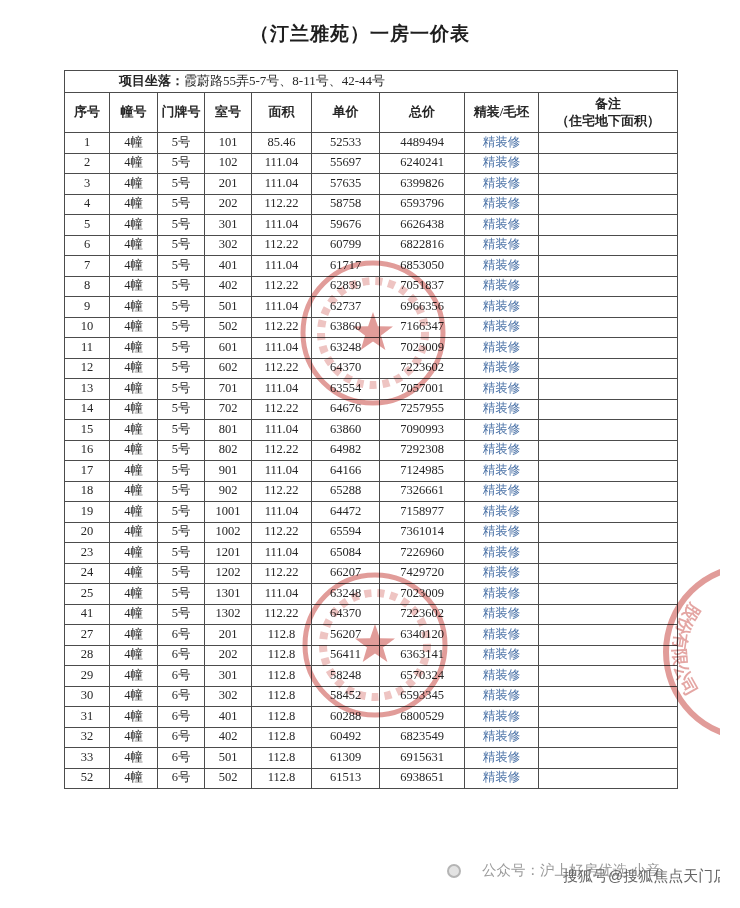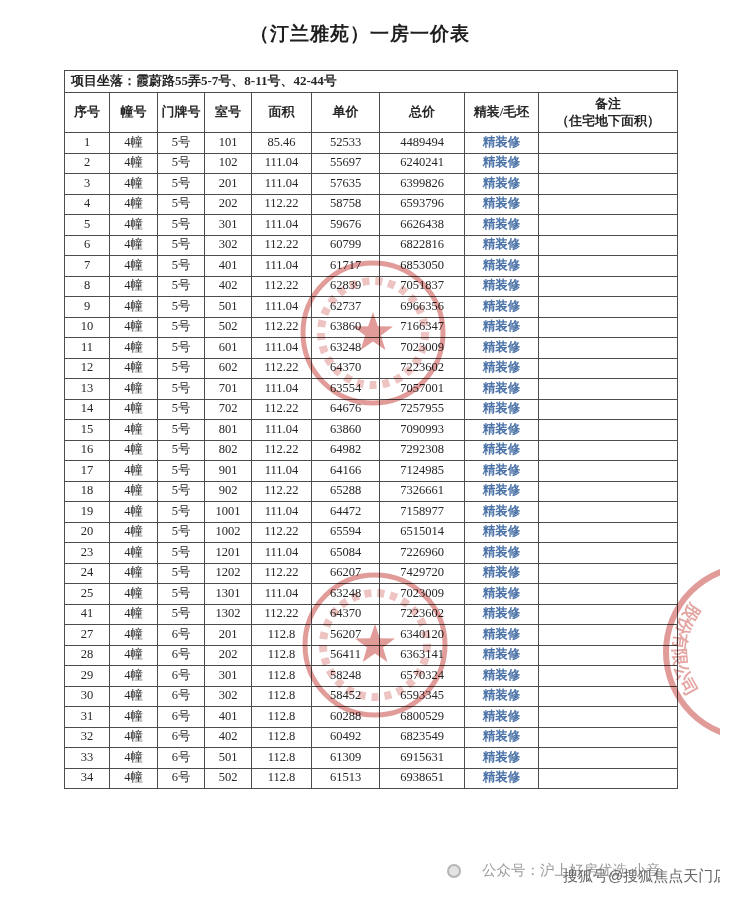--- a/index.html
+++ b/index.html
@@ -20,27 +20,27 @@
   }
   .price-table td, .price-table th {
     border:1px solid #4c4c4c;
     font-size:12.5px; line-height:1.1; text-align:center;
     padding:0 2px; height:20.5px; overflow:hidden; white-space:nowrap;
     color:#262626;
   }
   tr.loc-row td {
     text-align:left; padding-left:6px; font-size:13px; height:22px;
   }
-  .loc-label { font-weight:bold; }
-  .loc-value { font-weight:bold;text-align:right; }
+  .loc-label { font-weight:bold;margin-left:48px; }
+  .loc-value { font-weight:normal;text-align:right; }
   tr.head-row th {
     font-weight:bold; font-size:13px; height:40px;
     white-space:pre-line; line-height:1.3; vertical-align:middle;
   }
-  td.decor-cell { color:#4d74a8; font-weight:bold; }
+  td.decor-cell { color:#4d74a8; font-weight:normal; }
   .seal {
     position:absolute; mix-blend-mode:multiply; opacity:.55; pointer-events:none;
   }
   .wm-wechat {
     position:absolute; top:861px; left:447px; font-size:14.5px; color:#9b9b9b;
     font-family:"Liberation Sans","DejaVu Sans",sans-serif;
     display:flex; align-items:center; gap:21px; white-space:nowrap;
   }
   .wm-logo {
     display:inline-block; width:14px; height:14px; border-radius:50%;
@@ -295,21 +295,21 @@
           <td class="decor-cell">精装修</td>
           <td></td>
         </tr>
         <tr>
           <td>20</td>
           <td>4幢</td>
           <td>5号</td>
           <td>1002</td>
           <td>112.22</td>
           <td>65594</td>
-          <td>6515014</td>
+          <td>7361014</td>
           <td class="decor-cell">精装修</td>
           <td></td>
         </tr>
         <tr>
           <td>23</td>
           <td>4幢</td>
           <td>5号</td>
           <td>1201</td>
           <td>111.04</td>
           <td>65084</td>
@@ -421,21 +421,21 @@
           <td>4幢</td>
           <td>6号</td>
           <td>501</td>
           <td>112.8</td>
           <td>61309</td>
           <td>6915631</td>
           <td class="decor-cell">精装修</td>
           <td></td>
         </tr>
         <tr>
-          <td>34</td>
+          <td>52</td>
           <td>4幢</td>
           <td>6号</td>
           <td>502</td>
           <td>112.8</td>
           <td>61513</td>
           <td>6938651</td>
           <td class="decor-cell">精装修</td>
           <td></td>
         </tr>
       </tbody>

